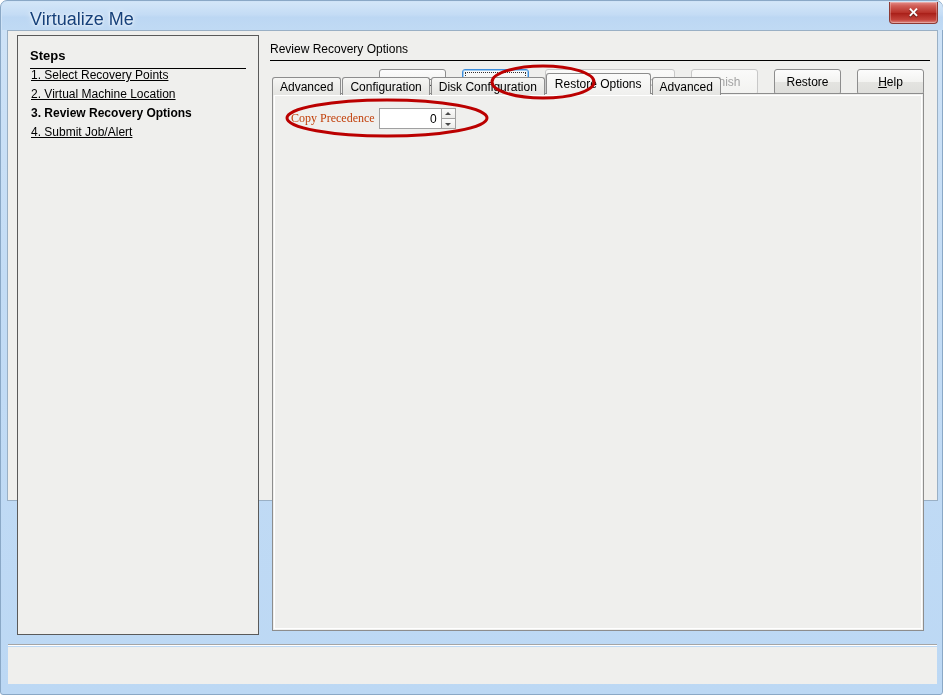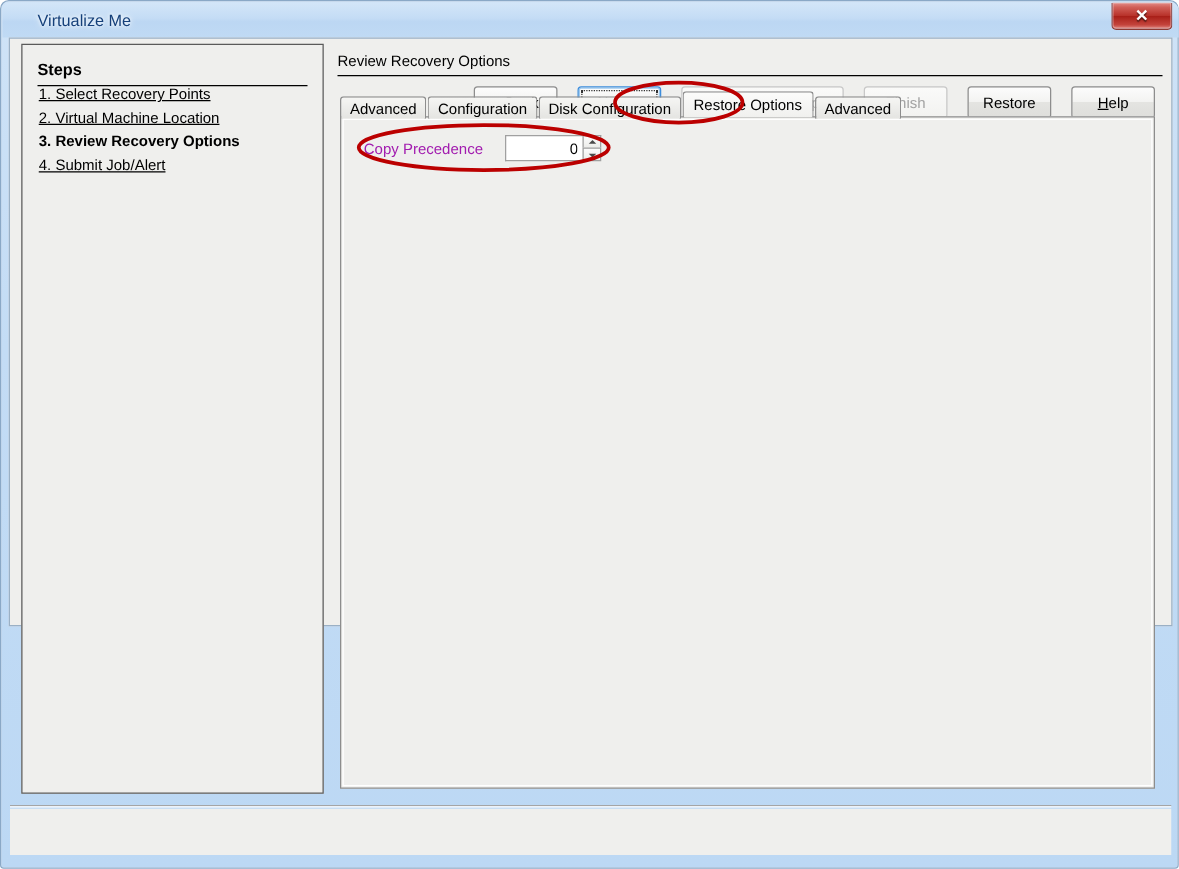--- a/index.html
+++ b/index.html
@@ -34,21 +34,21 @@
     left: 1px; top: 1px;
     width: 941px;
     height: 28px;
     background: linear-gradient(to bottom, #d3e6f8 0%, #c4dcf5 45%, #bcd7f3 55%, #c0daf4 100%);
     border-radius: 6px 6px 0 0;
   }
   .title-text {
     position: absolute;
     left: 28px;
     top: 7px;
-    font-size: 13px;
+    font-size: 18px;
     color: #15407a;
     text-shadow: 0 0 3px rgba(255,255,255,0.95), 0 0 6px rgba(255,255,255,0.9);
     white-space: nowrap;
   }
   .close-button {
     position: absolute;
     right: 5px;
     top: 0px;
     width: 47px;
     height: 21px;
@@ -211,23 +211,24 @@
   .field-row {
     position: absolute;
     left: 18px;
     top: 14px;
     display: flex;
     align-items: center;
     z-index: 3;
   }
   .field-label {
     font-size: 12px;
-    color: #a21caf;
-    margin-right: 18px;
+    color: #c2410c;
+    margin-right: 4px;
     white-space: nowrap;
+    font-family: Liberation Serif, serif;
   }
   .spinner {
     display: flex;
     align-items: stretch;
     height: 21px;
   }
   .spinner-input {
     width: 62px;
     height: 21px;
     box-sizing: border-box;

